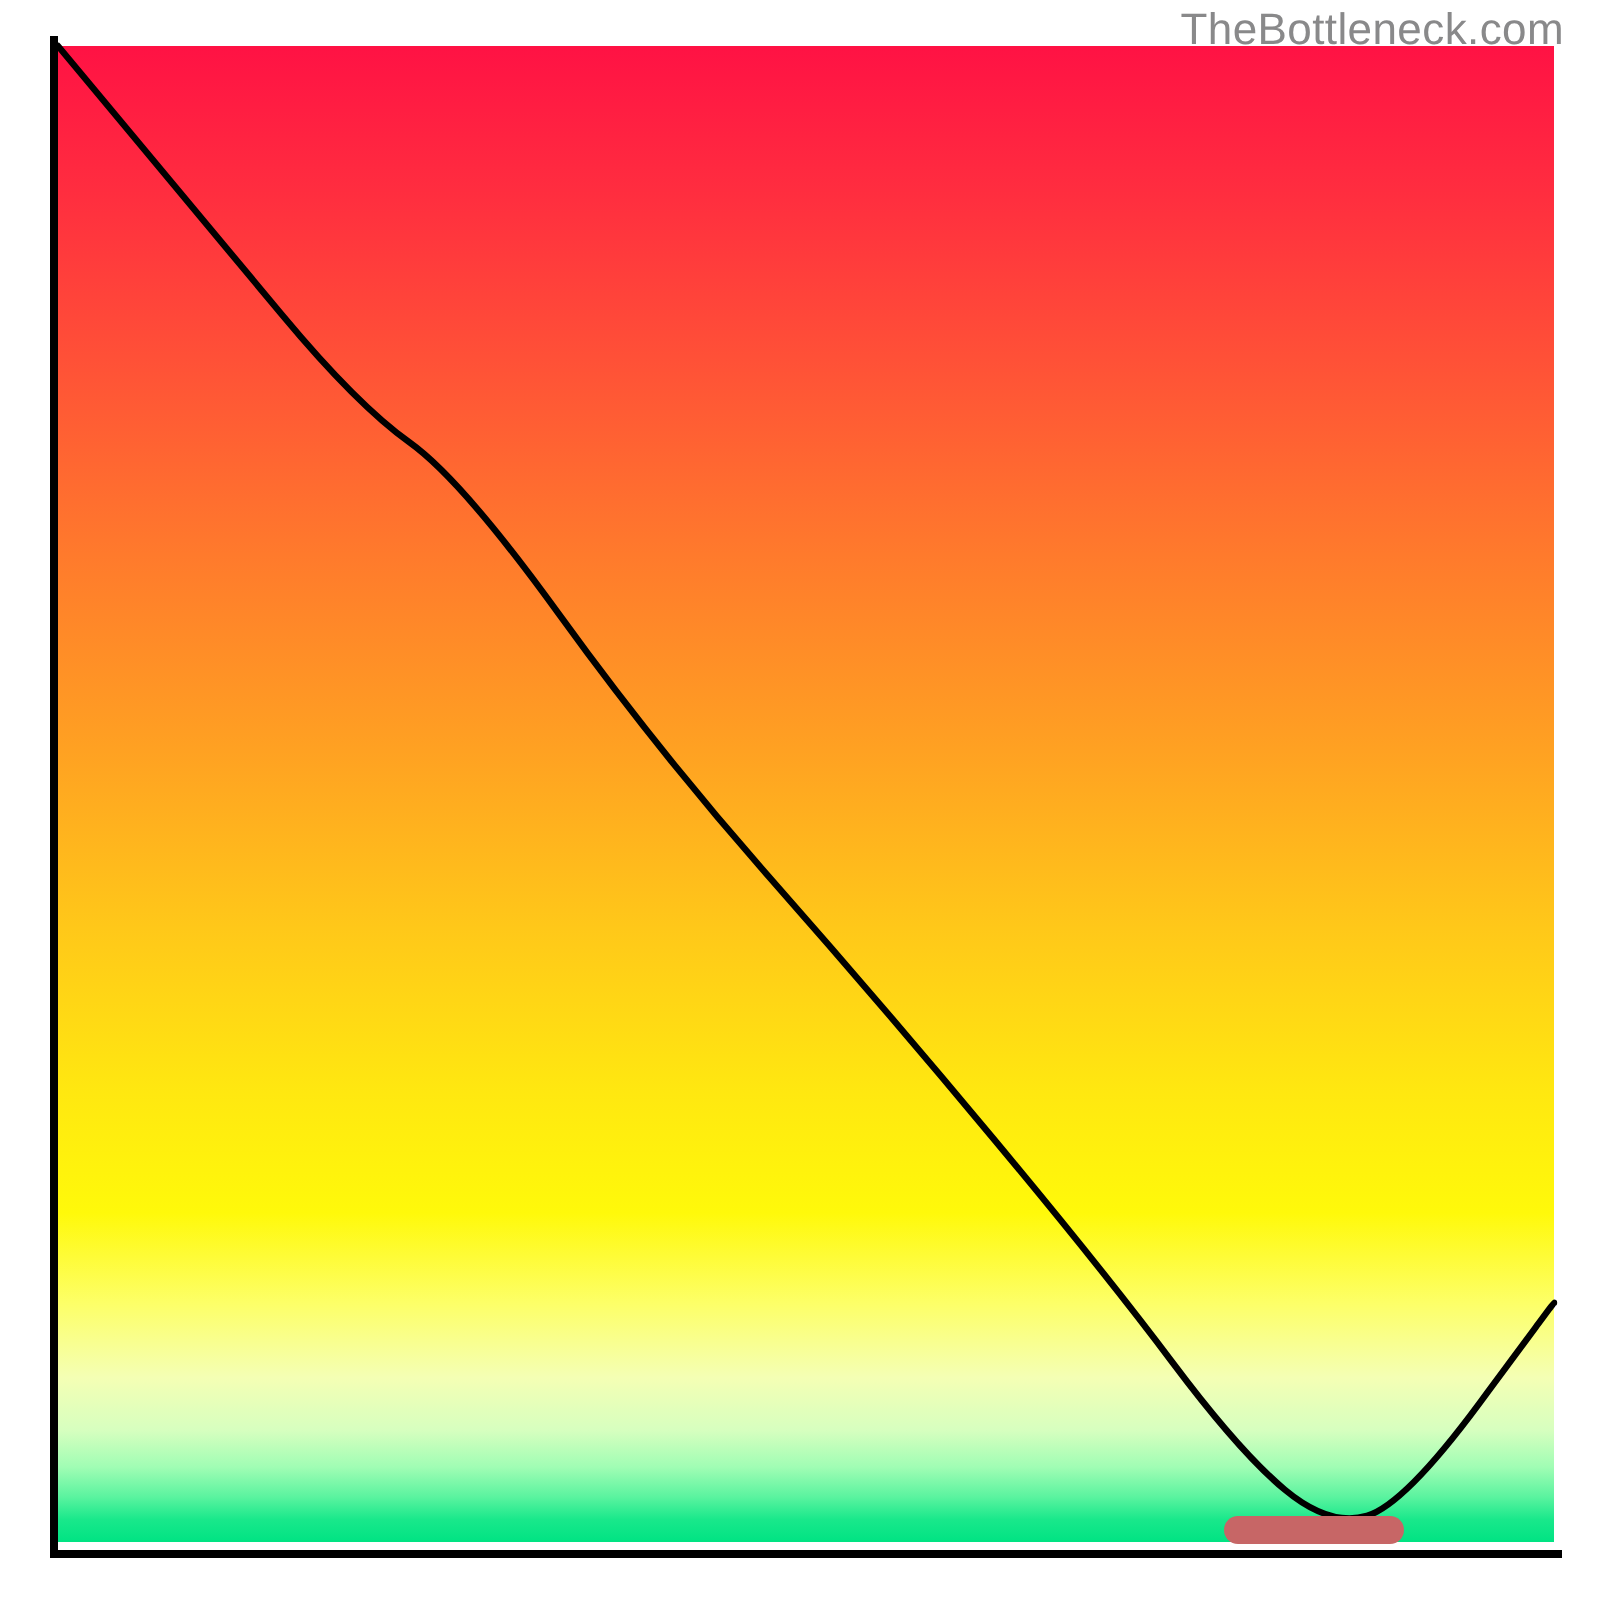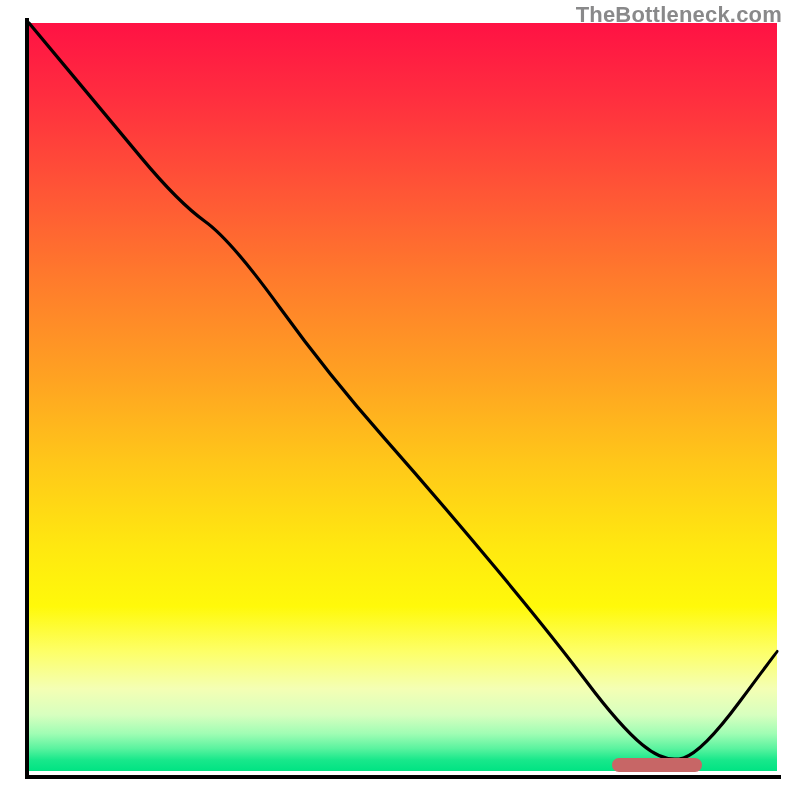--- a/index.html
+++ b/index.html
@@ -54,21 +54,21 @@
     width: 756px;
     height: 4px;
     background: #000;
   }
   .watermark {
     position: absolute;
     top: 2px;
     right: 18px;
     color: #89898a;
     font-size: 22px;
-    font-weight: 700;
+    font-weight: 400;
     letter-spacing: 0.2px;
   }
   svg.curve {
     position: absolute;
     left: 29px;
     top: 23px;
     width: 748px;
     height: 748px;
     overflow: visible;
   }

